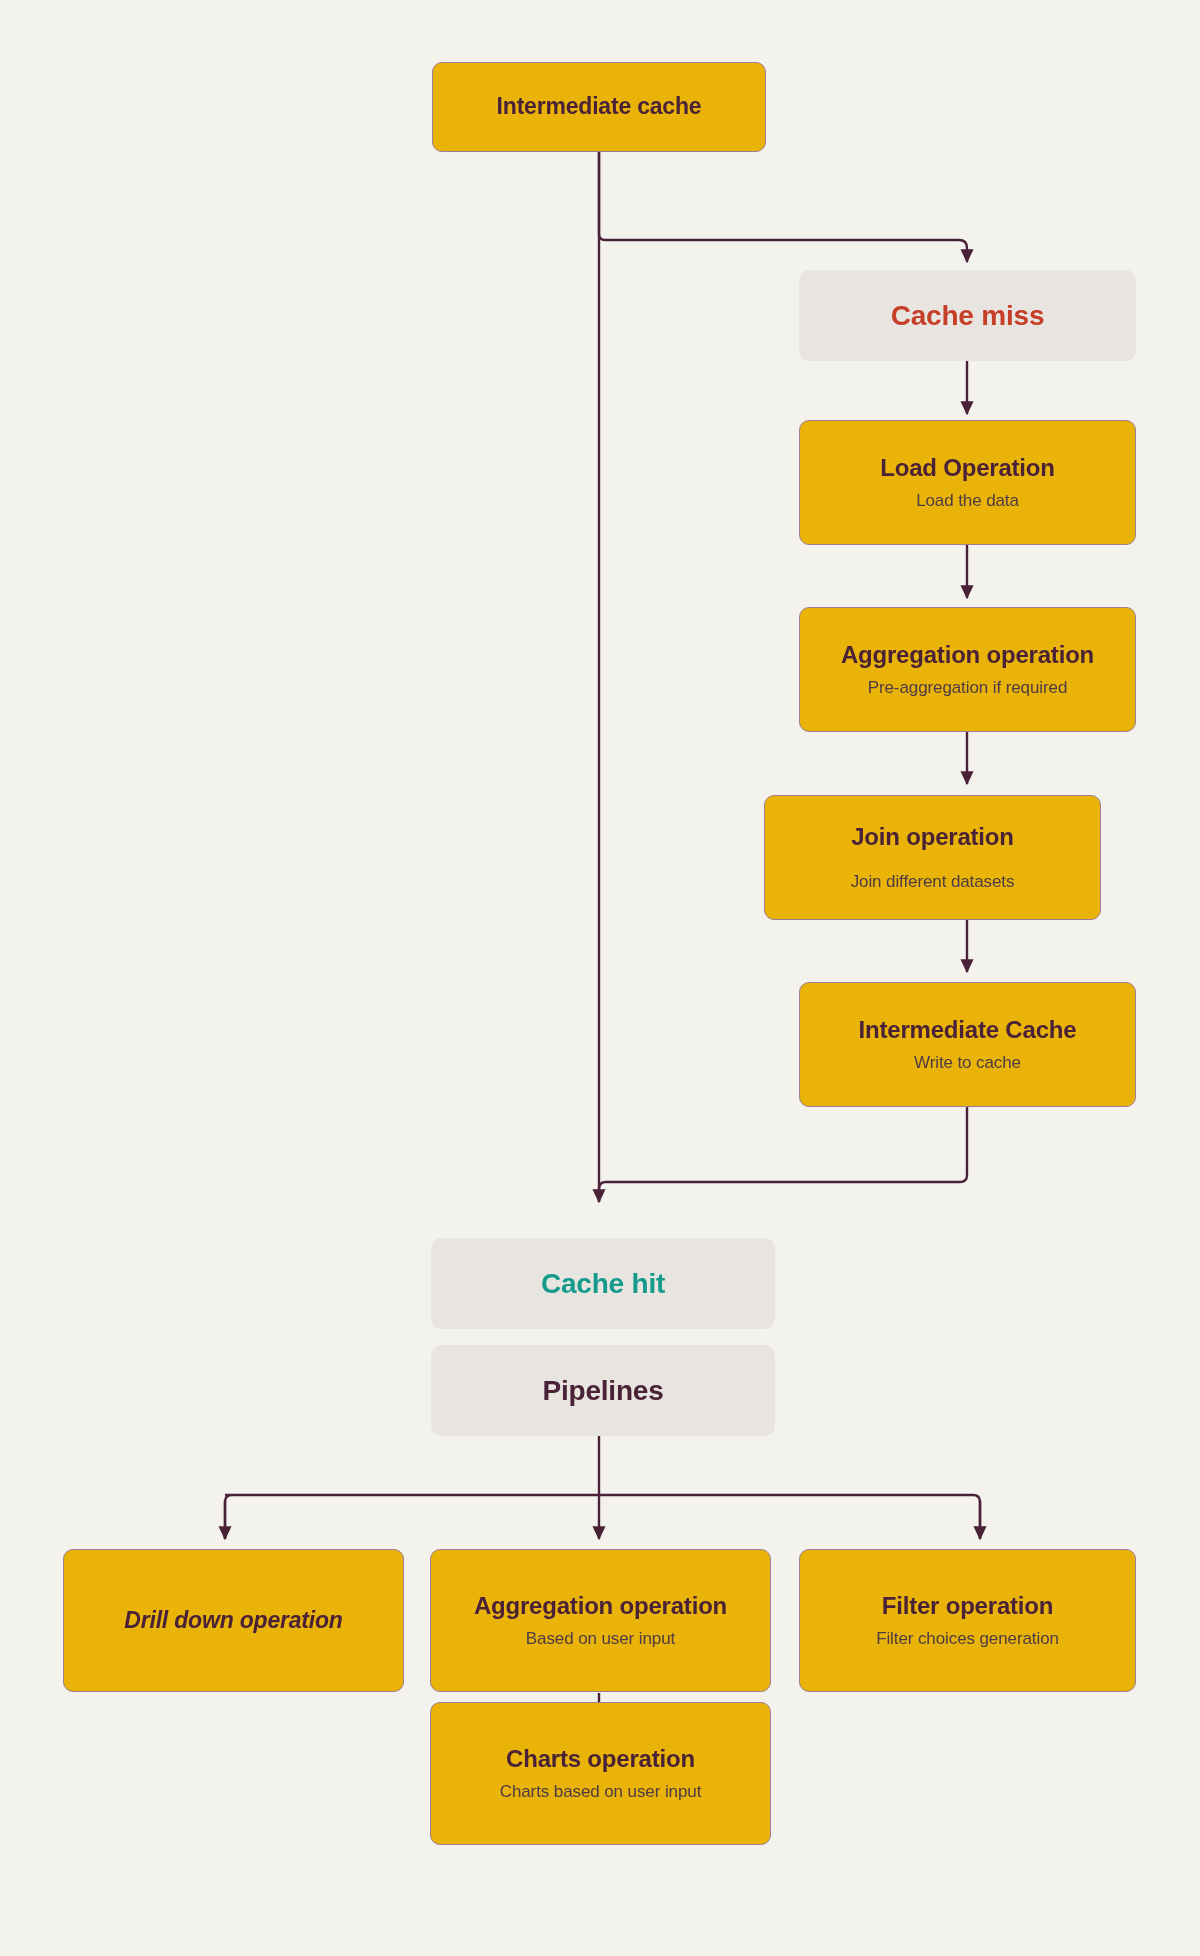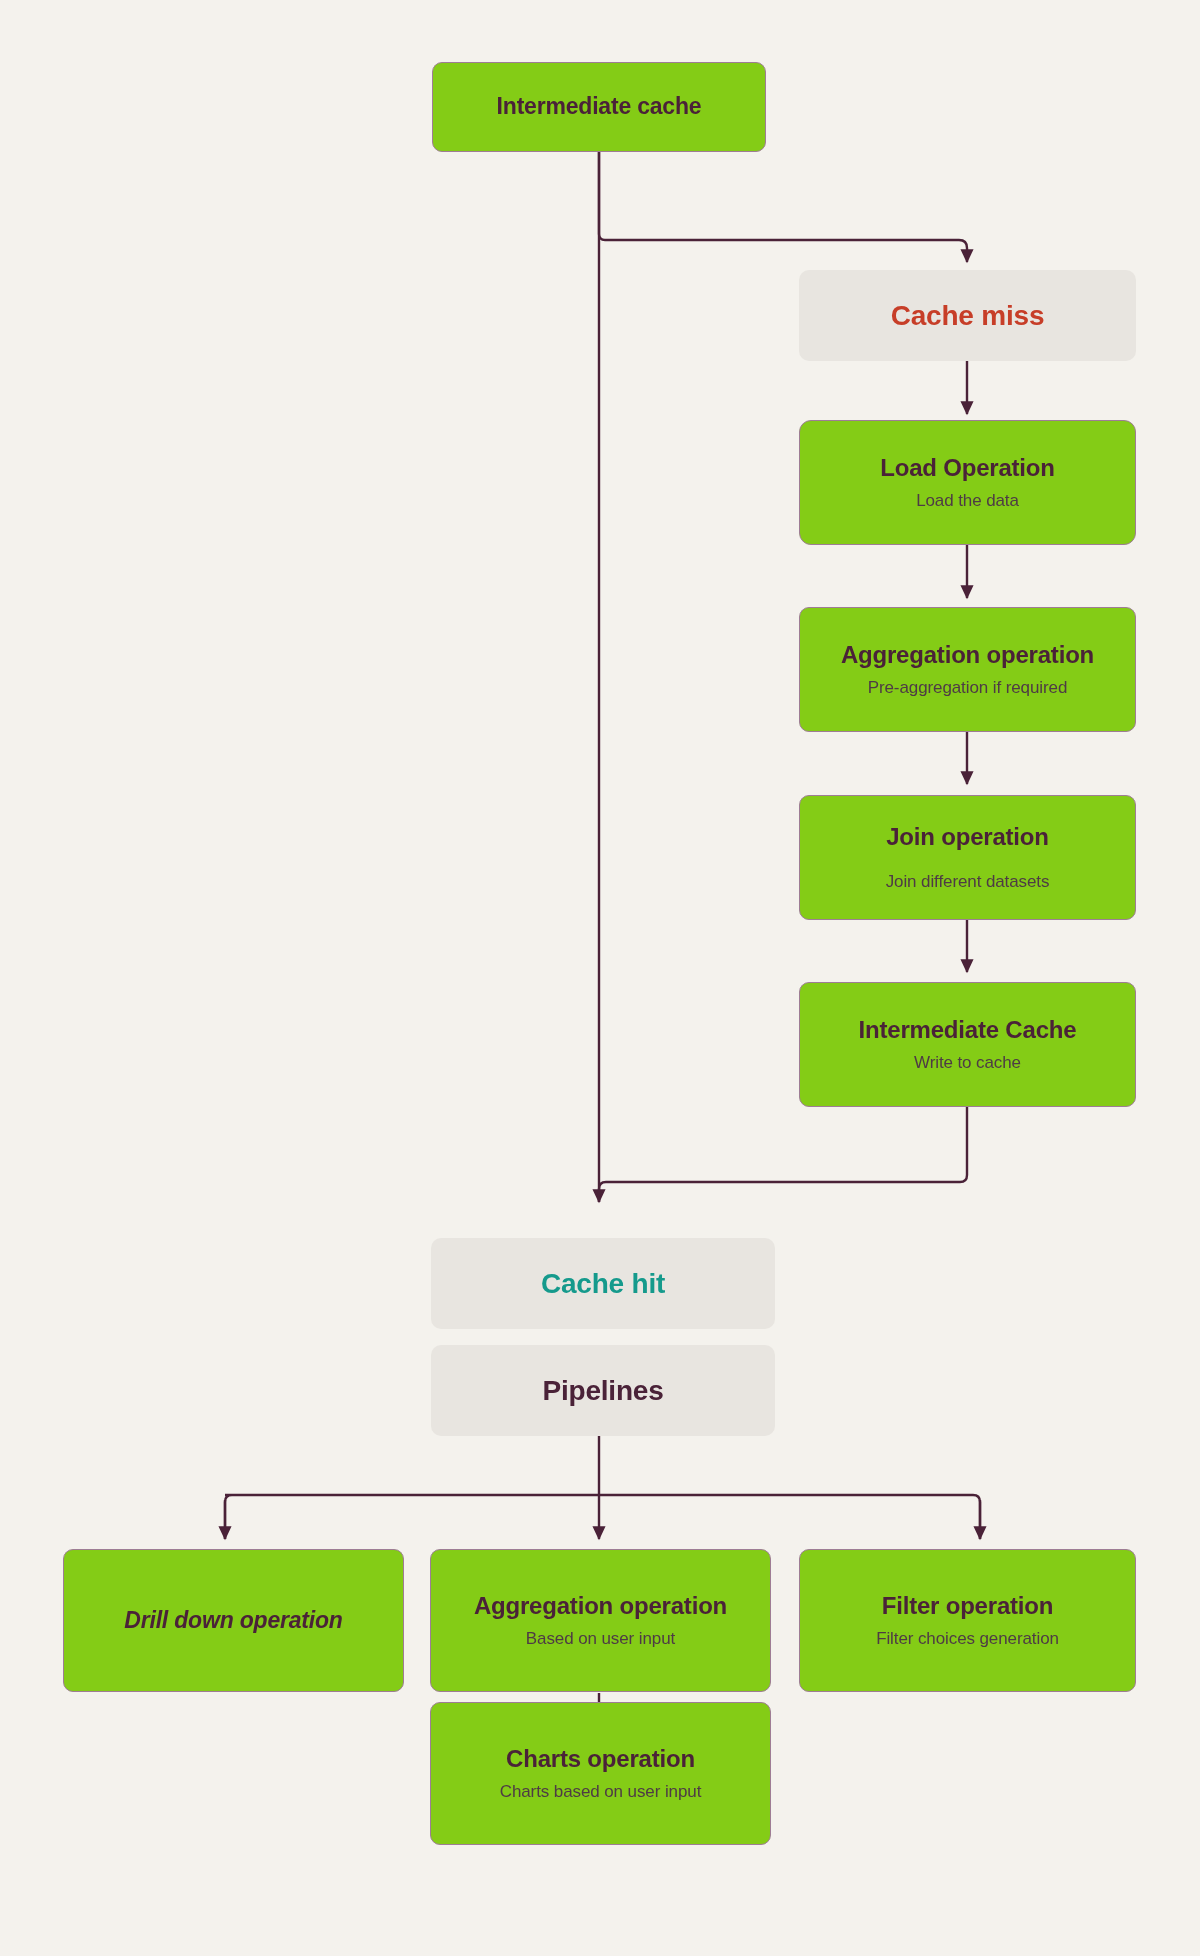--- a/index.html
+++ b/index.html
@@ -30,21 +30,21 @@
     box-sizing: border-box;
     display: flex;
     flex-direction: column;
     align-items: center;
     justify-content: center;
     border-radius: 10px;
     text-align: center;
     line-height: 1.28;
   }
   .node.purple {
-    background: #84cc16;
+    background: #eab308;
     border: 1.6px solid #9e7d95;
   }
   .node.gray {
     background: #e8e5e0;
     border: none;
   }
   .node .title {
     font-weight: bold;
     font-size: 24px;
     letter-spacing: -0.2px;
@@ -105,31 +105,31 @@
   </svg>
 
   <div class="node purple label-only" style="left:432px; top:62px; width:334px; height:90px;">
     <div class="title">Intermediate cache</div>
   </div>
 
   <div class="node gray status" style="left:799px; top:270px; width:337px; height:91px;">
     <div class="title miss-text">Cache miss</div>
   </div>
 
-  <div class="node purple" style="left:799px; top:420px; width:337px; height:125px;border-radius:12px;">
+  <div class="node purple" style="left:799px; top:420px; width:337px; height:125px;">
     <div class="title">Load Operation</div>
     <div class="subtitle">Load the data</div>
   </div>
 
   <div class="node purple" style="left:799px; top:607px; width:337px; height:125px;">
     <div class="title">Aggregation operation</div>
     <div class="subtitle">Pre-aggregation if required</div>
   </div>
 
-  <div class="node purple" style="left:799px; top:795px; width:337px; height:125px;gap:11px;">
+  <div class="node purple" style="left:764px; top:795px; width:337px; height:125px;gap:11px;">
     <div class="title">Join operation</div>
     <div class="subtitle">Join different datasets</div>
   </div>
 
   <div class="node purple" style="left:799px; top:982px; width:337px; height:125px;">
     <div class="title">Intermediate Cache</div>
     <div class="subtitle">Write to cache</div>
   </div>
 
   <div class="node gray status" style="left:431px; top:1238px; width:344px; height:91px;">

